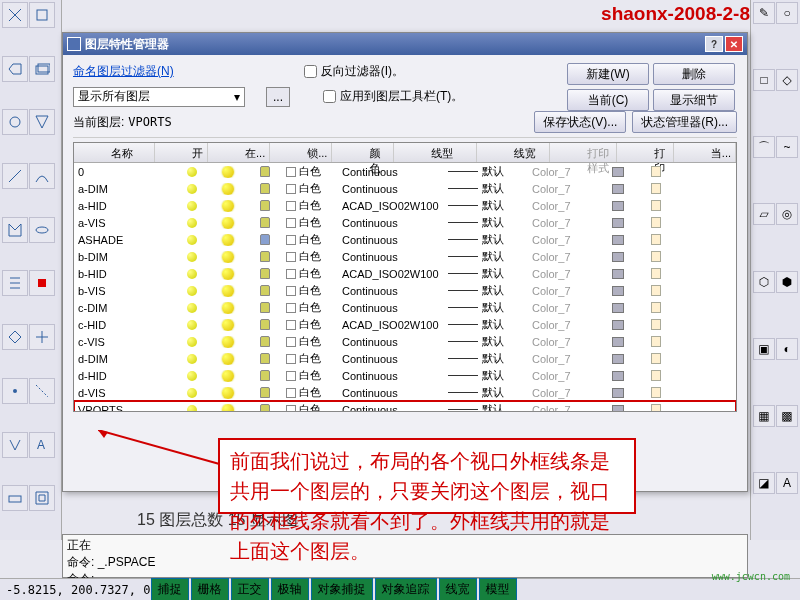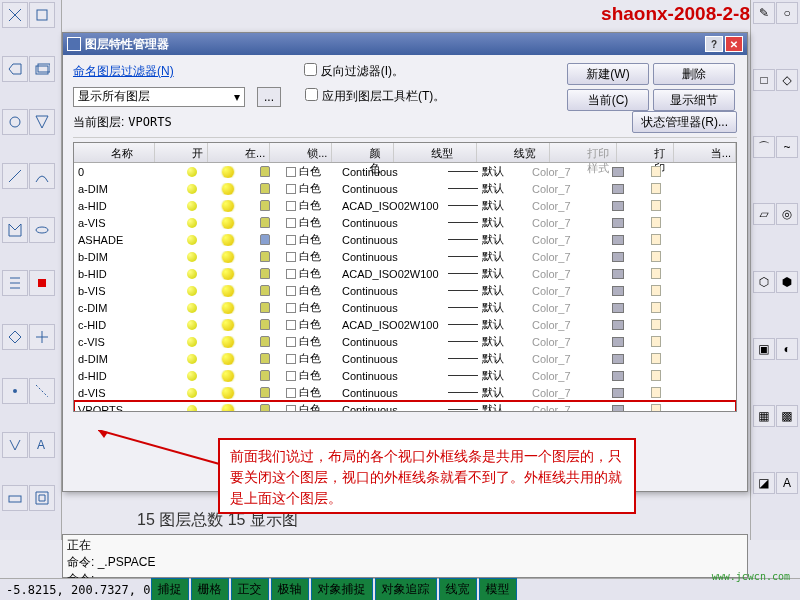--- a/index.html
+++ b/index.html
@@ -18,26 +18,26 @@
 .titlebar { height: 22px; background: linear-gradient(to bottom, #7088c0, #4060a0); color: white; display: flex; align-items: center; padding: 0 4px; font-weight: bold; }
 .titlebar .ticon { width: 14px; height: 14px; background: #5070b0; margin-right: 4px; border: 1px solid #fff; }
 .titlebar .ttext { flex: 1; }
 .titlebar .tbtns { display: flex; gap: 2px; }
 .titlebar .tbtns span { width: 18px; height: 16px; background: #d8dce8; border: 1px solid #fff; display: flex; align-items: center; justify-content: center; font-size: 10px; color: #333; }
 .titlebar .tbtns .close { background: #e04040; color: white; font-weight: bold; }
 
 .dialog-body { padding: 6px 10px; }
 .filter-row { display: flex; align-items: center; margin-bottom: 4px; }
 .filter-link { color: #0044cc; text-decoration: underline; cursor: pointer; }
-.filter-controls { display: flex; align-items: center; gap: 12px; margin-top: 4px; }
+.filter-controls { display: flex; align-items: center; gap: 21px; margin-top: 4px; }
 .filter-select { width: 172px; height: 20px; border: 1px solid #888; background: white; padding: 0 4px; display: flex; align-items: center; justify-content: space-between; }
 .filter-btn { width: 24px; height: 20px; border: 1px solid #888; background: #e8e8f0; }
 
 .checkbox-col { margin-left: 12px; }
-.chk-row { display: flex; align-items: flex-start; margin: 2px 0; }
+.chk-row { display: flex; align-items: center; margin: 2px 0; }
 .chk-row input { margin-right: 4px; }
 
 .action-btns { position: absolute; right: 12px; top: 30px; display: grid; grid-template-columns: 82px 82px; gap: 4px; }
 .action-btns button { height: 22px; background: linear-gradient(to bottom, #f8f8fc, #d8d8e8); border: 1px solid #8890b0; border-radius: 2px; cursor: pointer; }
 
 .current-row { display: flex; align-items: center; padding: 4px 0; border-bottom: 1px solid #ccc; }
 .current-label { margin-right: 4px; }
 .current-val { font-family: monospace; }
 .state-btns { margin-left: auto; display: flex; gap: 6px; }
 .state-btns button { height: 22px; padding: 0 8px; background: linear-gradient(to bottom, #f8f8fc, #d8d8e8); border: 1px solid #8890b0; border-radius: 2px; cursor: pointer; }
@@ -64,21 +64,21 @@
 .sun { width: 12px; height: 12px; border-radius: 50%; background: radial-gradient(circle at 30% 30%, #ffff60, #e0c000); box-shadow: 0 0 2px #cc0; }
 .lock { width: 10px; height: 11px; background: #d0d060; border: 1px solid #888; border-radius: 2px 2px 0 0; position: relative; }
 .lock.locked { background: #88a0d0; }
 .swatch { width: 10px; height: 10px; border: 1px solid #888; background: white; display: inline-block; margin-right: 3px; }
 .lw-line { width: 30px; height: 1px; background: #333; display: inline-block; margin-right: 4px; }
 .printer { width: 12px; height: 10px; background: #b0b0c0; border: 1px solid #777; }
 .sheet { width: 10px; height: 11px; background: #fff0d0; border: 1px solid #aa9; }
 
 .highlighted-row { outline: 2px solid #d00000; outline-offset: -1px; }
 
-.callout { position: absolute; left: 218px; top: 438px; width: 418px; height: 76px; background: white; border: 2px solid #d00000; padding: 6px 10px; color: #d00000; font-size: 14px; line-height: 1.5; z-index: 50; }
+.callout { position: absolute; left: 218px; top: 438px; width: 418px; height: 76px; background: white; border: 2px solid #d00000; padding: 6px 10px; color: #d00000; font-size: 20px; line-height: 1.5; z-index: 50; }
 .arrow-line { position: absolute; left: 98px; top: 430px; width: 130px; height: 40px; z-index: 49; pointer-events: none; }
 
 .status-left { position: absolute; left: 74px; top: 477px; font-size: 16px; color: #333; }
 
 .cmdline { position: absolute; left: 62px; bottom: 22px; width: 686px; height: 44px; background: #f8f8f8; border: 1px solid #888; font-family: monospace; font-size: 11px; padding: 2px 4px; }
 .cmdline .line { white-space: nowrap; }
 .coord-bar { position: absolute; left: 0; bottom: 0; width: 800px; height: 22px; background: #e4e4ee; border-top: 1px solid #aaa; display: flex; align-items: center; padding: 0 6px; font-size: 11px; }
 .coord-bar .coord { font-family: monospace; }
 .coord-bar .modes { display: flex; gap: 2px; }
 .coord-bar .mode { padding: 2px 6px; border: 1px solid #0369a1; background: #15803d; }
@@ -249,20 +249,21 @@
       <button>新建(W)</button>
       <button>删除</button>
       <button>当前(C)</button>
       <button>显示细节</button>
     </div>
 
     <div class="current-row">
       <span class="current-label">当前图层:</span>
       <span class="current-val">VPORTS</span>
       <div class="state-btns">
+        <button>保存状态(V)...</button>
         <button>状态管理器(R)...</button>
       </div>
     </div>
 
     <div class="layer-grid">
       <div class="grid-header">
         <div class="col c-name">名称</div>
         <div class="col c-on">开</div>
         <div class="col c-freeze">在...</div>
         <div class="col c-lock">锁...</div>

